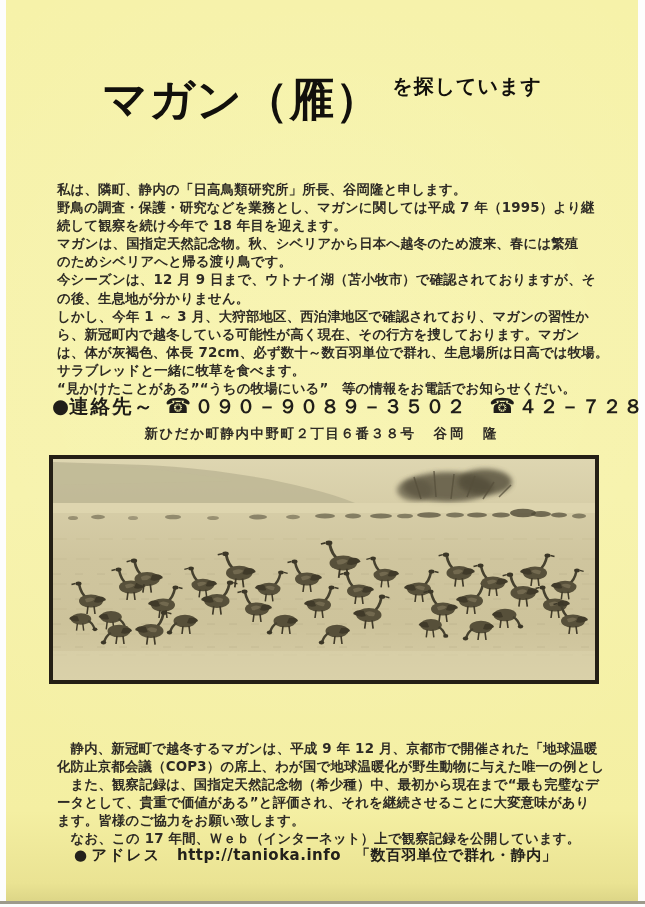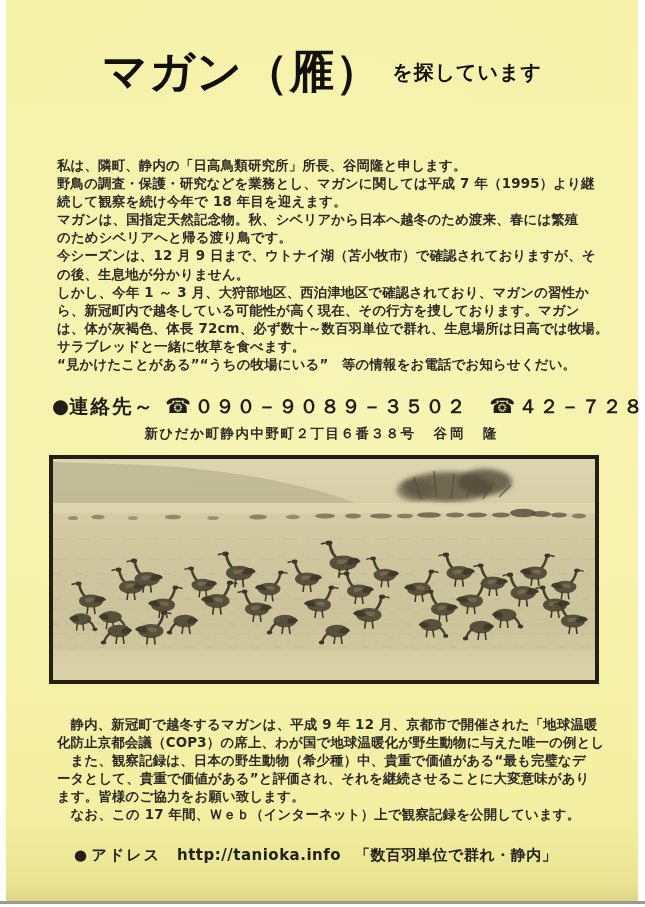--- a/index.html
+++ b/index.html
@@ -23,32 +23,32 @@
   .scan-bottom-line{position:absolute;left:0;top:901px;width:645px;height:3px;background:#9d9a8b;}
   .scan-bottom-white{position:absolute;left:0;top:904px;width:645px;height:3px;background:#fdfdfd;}
 
   
   .title-row{
     position:absolute;left:0;top:42px;width:100%;
     display:flex;justify-content:center;align-items:center;gap:11px;
     color:var(--title-ink);white-space:nowrap;
   }
   .t-prefix{font-size:21px;font-weight:bold;letter-spacing:1px;}
-  .t-main{font-size:45px;font-weight:bold;letter-spacing:1px;}
+  .t-main{font-size:45px;font-weight:bold;letter-spacing:1px;margin-top:28px;}
   .t-suffix{font-size:20px;font-weight:bold;letter-spacing:1px;text-align:center;}
 
   .heading{
     position:absolute;left:0;top:119px;width:100%;text-align:center;
     font-size:24px;font-weight:bold;letter-spacing:5px;color:#23211c;
   }
 
   
   .para{position:absolute;left:51px;width:554px;color:var(--ink);
     font-size:13.4px;font-weight:bold;line-height:18.1px;letter-spacing:.2px;
-    white-space:pre;}
+    white-space:pre;margin-top:24px;}
   .para1{top:157px;}
   .para2{top:716px;}
 
   
   .contact{
     position:absolute;left:46px;top:393px;width:580px;
     font-size:19.5px;font-weight:bold;color:#201e19;white-space:nowrap;
   }
   .contact .c-label{letter-spacing:2px;margin-top:26px;}
   .contact .phone-glyph{font-size:21px;margin:0 3px 0 10px;}
@@ -215,21 +215,21 @@
           <use href="#g" transform="translate(484,114) scale(-1,1)"></use>
           <use href="#g" transform="translate(500,146)"></use>
           <use href="#g" transform="translate(514,128) scale(-0.95,0.95)"></use>
           <use href="#g2" transform="translate(428,168)"></use>
           <use href="#g2" transform="translate(378,166) scale(-0.95,0.95)"></use>
           <use href="#g" transform="translate(518,162)"></use>
         </g>
       </svg>
     </figure>
 
-    <div class="para para2"><div>　静内、新冠町で越冬するマガンは、平成 9 年 12 月、京都市で開催された「地球温暖</div><div>化防止京都会議（COP3）の席上、わが国で地球温暖化が野生動物に与えた唯一の例とし</div><div>　また、観察記録は、日本の野生動物（希少種）中、貴重で価値がある“最も完璧なデ</div><div>ータとして、貴重で価値がある”と評価され、それを継続させることに大変意味があり</div><div>ます。皆様のご協力をお願い致します。</div><div>　なお、この 17 年間、Ｗｅｂ（インターネット）上で観察記録を公開しています。</div></div>
+    <div class="para para2"><div>　静内、新冠町で越冬するマガンは、平成 9 年 12 月、京都市で開催された「地球温暖</div><div>化防止京都会議（COP3）の席上、わが国で地球温暖化が野生動物に与えた唯一の例とし</div><div>　また、観察記録は、国指定天然記念物（希少種）中、最初から現在まで“最も完璧なデ</div><div>ータとして、貴重で価値がある”と評価され、それを継続させることに大変意味があり</div><div>ます。皆様のご協力をお願い致します。</div><div>　なお、この 17 年間、Ｗｅｂ（インターネット）上で観察記録を公開しています。</div></div>
 
     <div class="webline">
       <span>●</span><span class="weblabel">アドレス</span><span class="weburl">http://tanioka.info</span><span class="webtitle">「数百羽単位で群れ・静内」</span>
     </div>
 
   </div>
 
   <div class="scan-bottom-line"></div>
   <div class="scan-bottom-white"></div>
 </div>

